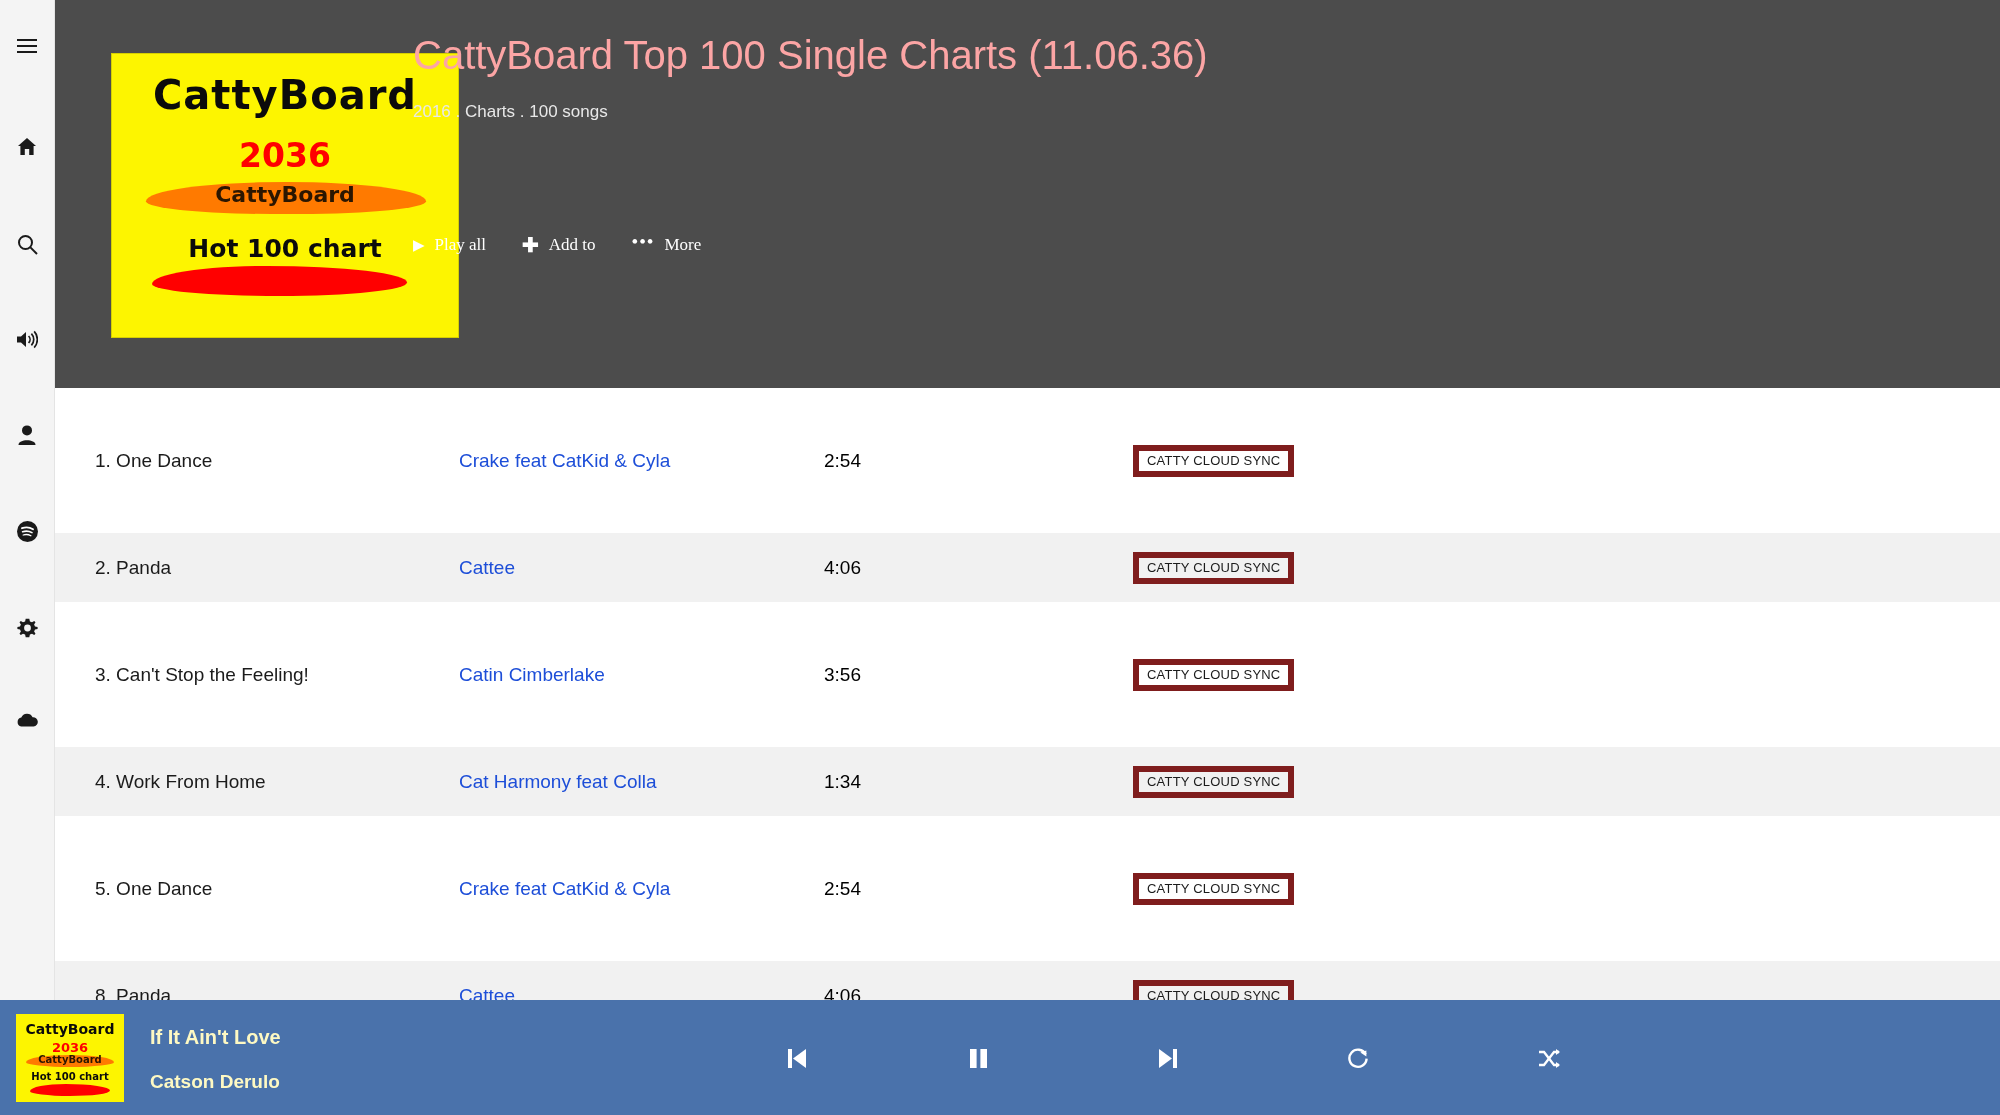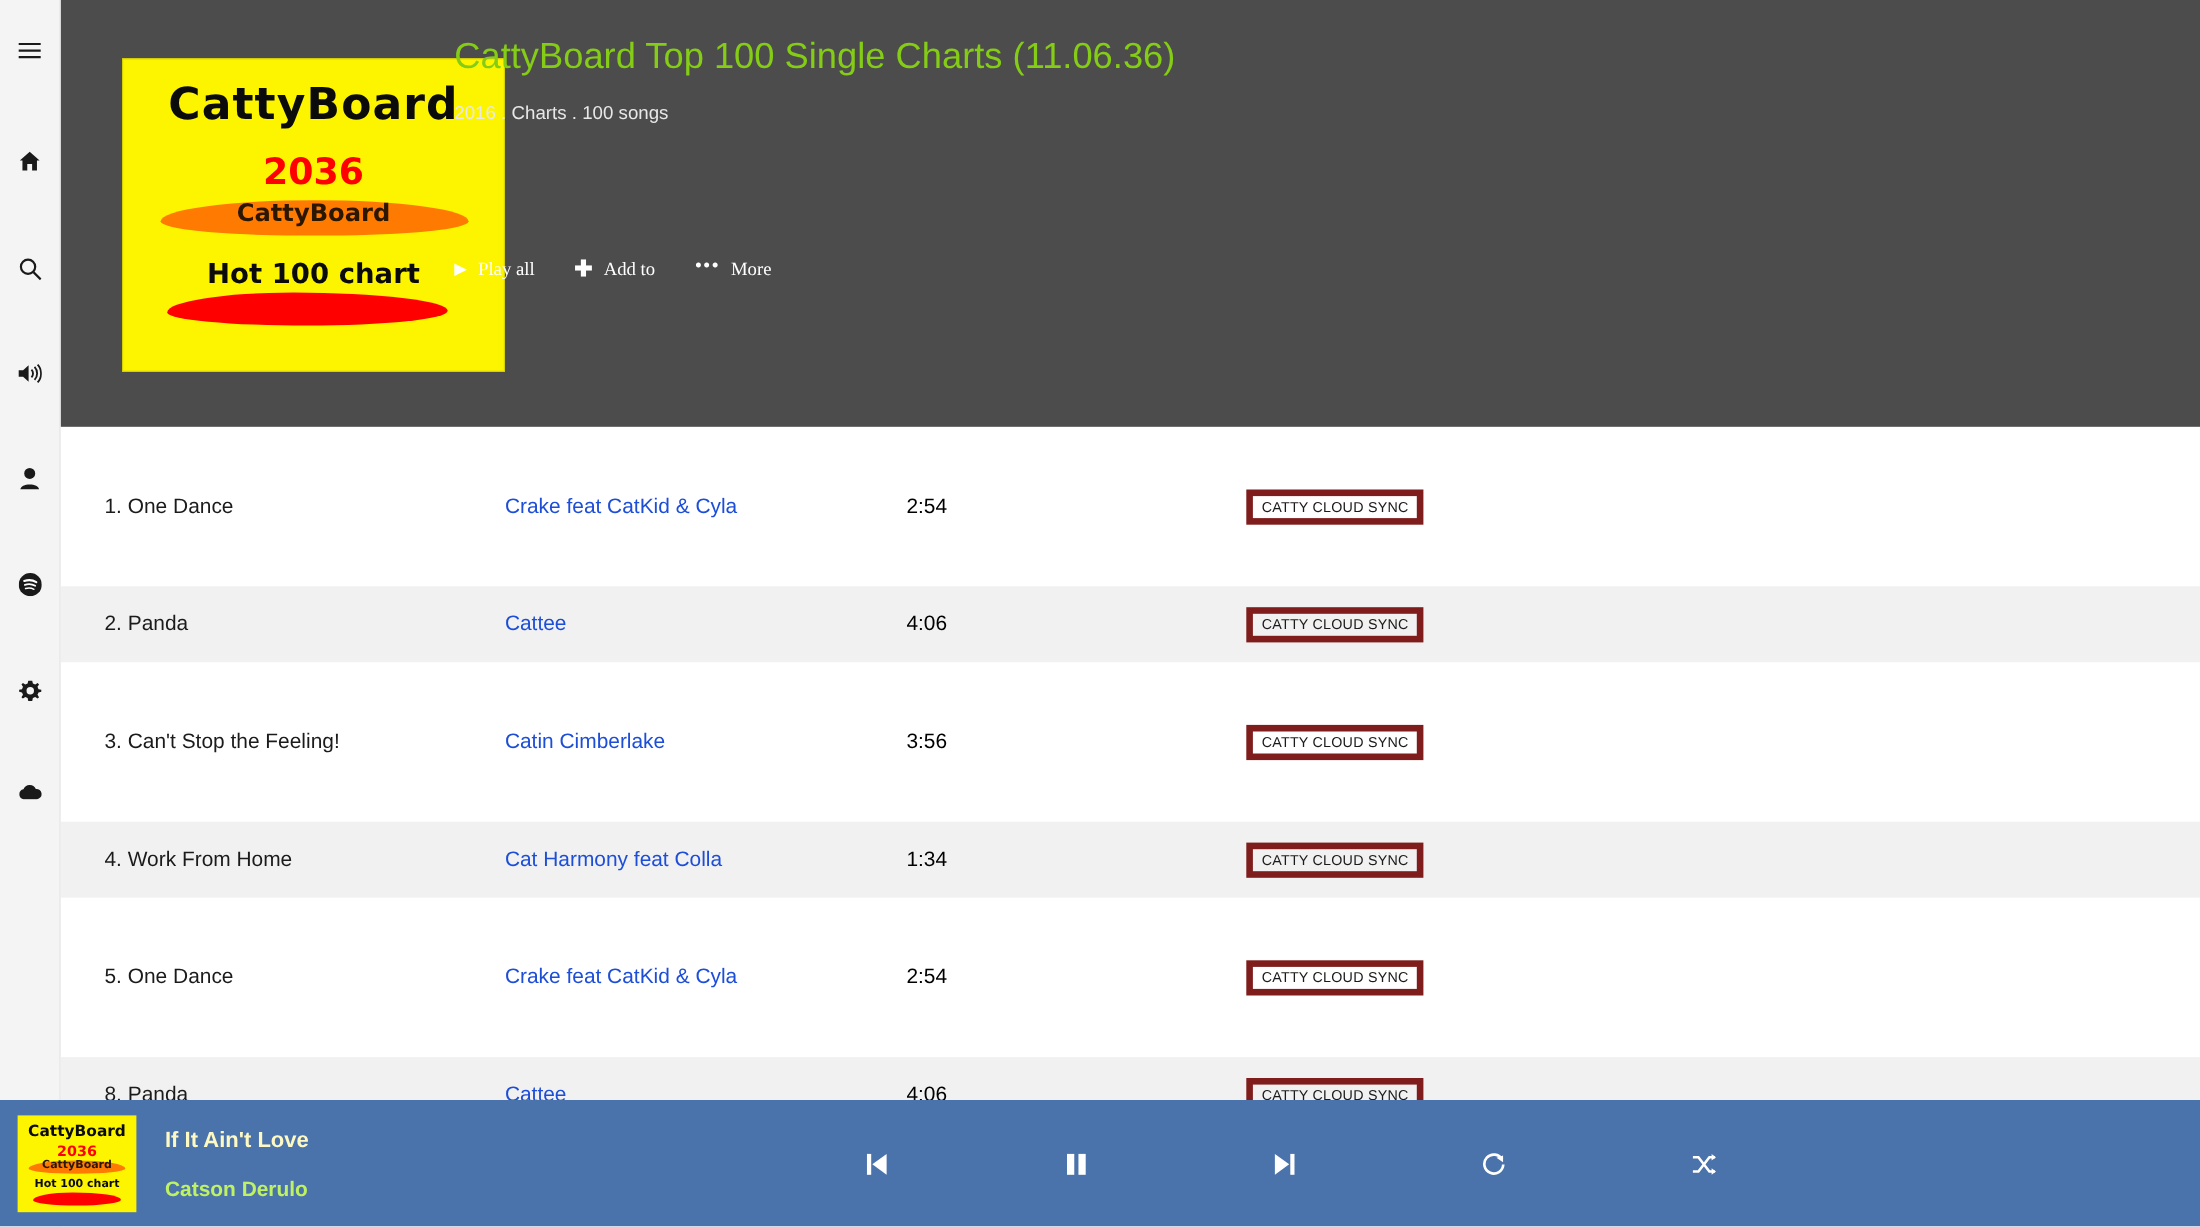--- a/index.html
+++ b/index.html
@@ -61,21 +61,21 @@
     font-family: "DejaVu Sans", sans-serif;
   }
   .cover .cb-brush-red {
     position: absolute; top: 212px; left: 40px; width: 255px; height: 30px;
     background: #ff0000;
     border-radius: 45% 55% 50% 50% / 60% 55% 45% 40%;
   }
 
   .hero-text { position: absolute; left: 358px; top: 30px; width: 1100px; }
   .hero-title {
-    color: #84cc16; font-size: 33px; font-weight: 300; line-height: 1.25;
+    color: #fca5a5; font-size: 40px; font-weight: 300; line-height: 1.25;
     white-space: nowrap;
   }
   .hero-artist { color: #e8e8e8; font-size: 15.5px; margin-top: 13px; }
   .hero-meta   { color: #e8e8e8; font-size: 17px; margin-top: 22px; }
 
   .hero-actions {
     position: absolute; left: 358px; top: 235px;
     display: flex; align-items: center; gap: 36px;
   }
   .act {
@@ -128,21 +128,21 @@
     background: #ff7a00; border-radius: 50%/60% 60% 40% 40%; }
   .p-cover .pc-sub { position: absolute; top: 40px; width: 100%; text-align: center;
     font-size: 10px; font-weight: bold; color: #2b1600; font-family: "DejaVu Sans", sans-serif; }
   .p-cover .pc-hot { position: absolute; top: 57px; width: 100%; text-align: center;
     font-size: 10px; font-weight: bold; color: #0b0b0b; font-family: "DejaVu Sans", sans-serif; }
   .p-cover .pc-brush-r { position: absolute; top: 70px; left: 14px; width: 80px; height: 12px;
     background: #ff0000; border-radius: 45% 55% 50% 50%/60% 55% 45% 40%; }
 
   .p-info { position: absolute; left: 150px; top: 26px; }
   .p-song   { color: #fef9c3; font-size: 20px; font-weight: 600; }
-  .p-artist { color: #bef264; font-size: 19px; font-weight: 600; margin-top: 22px; }
+  .p-artist { color: #fef9c3; font-size: 19px; font-weight: 600; margin-top: 22px; }
 
   .p-controls {
     position: absolute; left: 960px; top: 0; width: 1040px; height: 115px;
     display: flex; align-items: center;
   }
   .p-btn {
     position: absolute; color: #ffffff; cursor: pointer;
     display: flex; align-items: center; justify-content: center;
   }
   .p-btn svg { display: block; }

